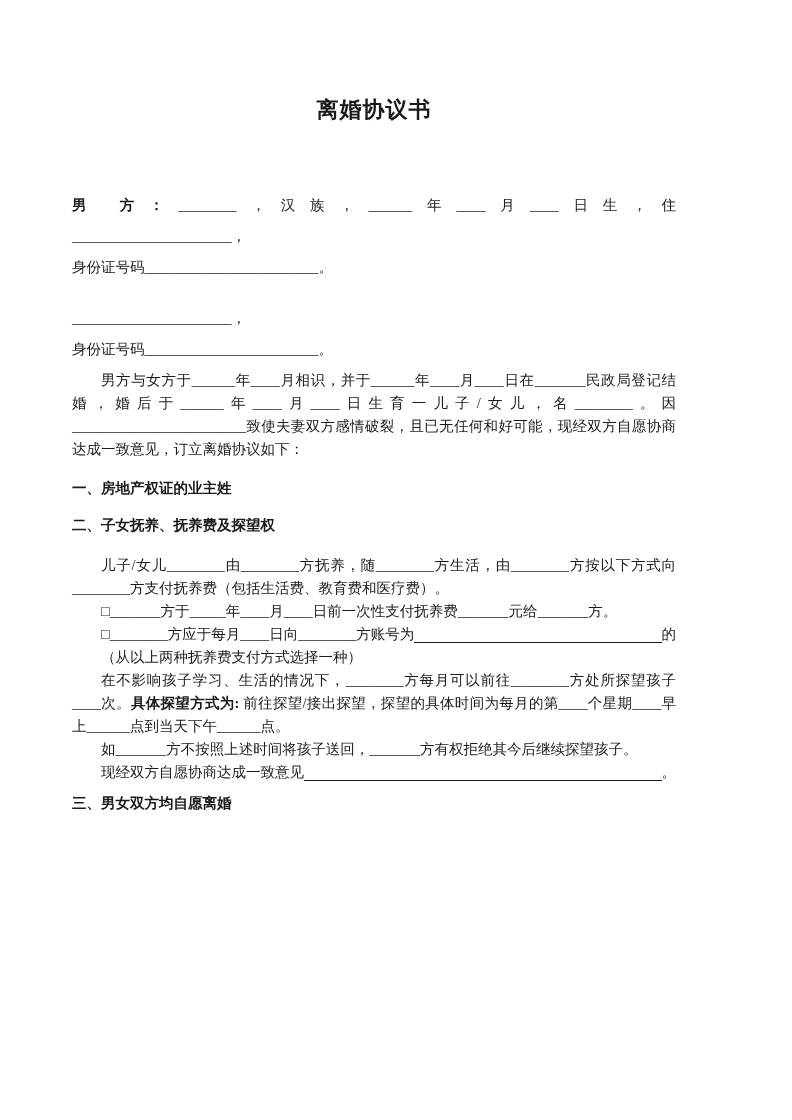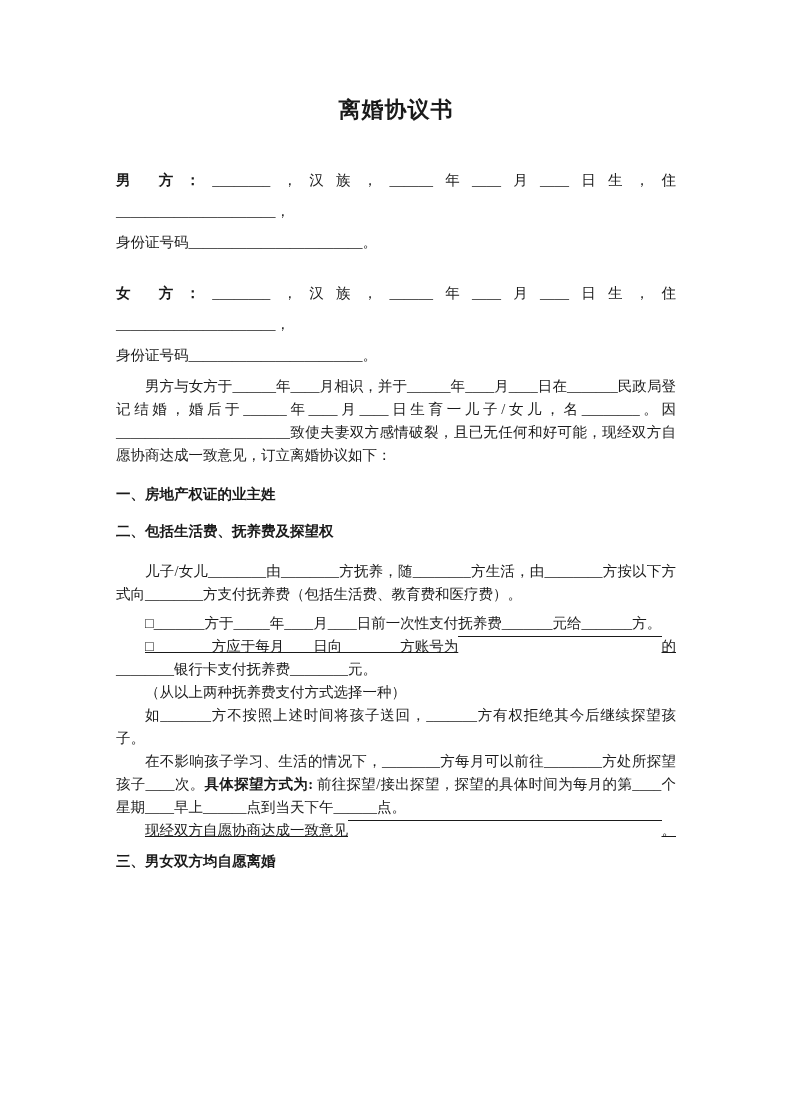--- a/index.html
+++ b/index.html
@@ -1,21 +1,21 @@
 <!DOCTYPE html>
 <html><head>
 <meta charset="utf-8">
 <style>
   html, body { margin: 0; padding: 0; background: #ffffff; }
   .page {
     position: relative;
     width: 792px;
     height: 1120px;
     box-sizing: border-box;
-    padding: 96px 116px 0 116px;
+    padding: 96px 116px 0 72px;
     background: #ffffff;
     overflow: hidden;
     font-family: "Liberation Serif", "DejaVu Serif", serif;
     color: #1a1a1a;
   }
   .title {
     margin: 0;
     font-size: 22px;
     font-weight: 700;
     line-height: 28px;
@@ -35,72 +35,70 @@
   .heading { font-weight: 700; font-size: 14.5px; line-height: 23px; }
 
   
   .party { font-size: 14.5px; line-height: 31px; }
   .pline { }
   .pline.stretch { text-align: justify; text-align-last: justify; }
 
   
   .fillrow {
     display: flex;
+    align-items: flex-end;
     font-size: 14.5px;
     line-height: 23px;
-    text-decoration: underline;
   }
   .fillrow .fill {
     flex: 1 1 auto;
     border-bottom: 1px solid #1a1a1a;
     height: 1px;
     margin-bottom: 3px;
   }
 
   
-  [data-name="party-male"]            { margin-top: 41px; }
+  [data-name="party-male"]            { margin-top: 66px; }
   [data-name="party-female"]          { margin-top: 20px; }
   [data-name="intro-paragraph"]       { margin-top: 4px; }
   [data-name="section-1-heading"]     { margin-top: 16px; }
   [data-name="section-2-heading"]     { margin-top: 14px; }
   [data-name="custody-paragraph"]     { margin-top: 17px; }
-  [data-name="lump-sum-option"]       { margin-top: 6px; }
+  [data-name="lump-sum-option"]       { }
   [data-name="section-3-heading"]     { margin-top: 8px; }
   [data-name="deposits-paragraph"]    { margin-top: 12px; }
 </style>
 </head>
 <body>
 
 <div class="page" data-name="document-page">
   <h1 class="title" data-name="document-title">离婚协议书</h1>
   <div id="content" data-name="document-body">
       <div data-name="party-male" class="party">
         <div class="pline stretch" data-name="party-male-line"><span class="b" data-name="party-male-label">男 方：</span><span data-name="party-male-info">________，汉族，______年____月____日生，住</span></div>
         <div class="pline" data-name="party-male-address-line">______________________，</div>
         <div class="pline" data-name="party-male-id-line">身份证号码________________________。</div>
       </div>
       <div data-name="party-female" class="party">
-        <div class="pline stretch" data-name="party-female-line"><span class="b" data-name="party-female-label">女 方：</span><span data-name="party-female-info">________，汉族，______年____月____日生，住</span></div>
         <div class="pline" data-name="party-female-address-line">______________________，</div>
         <div class="pline" data-name="party-female-id-line">身份证号码________________________。</div>
       </div>
       <div data-name="intro-paragraph" class="para just ind">男方与女方于______年____月相识，并于______年____月____日在_______民政局登记结婚，婚后于______年____月____日生育一儿子/女儿，名________。因________________________致使夫妻双方感情破裂，且已无任何和好可能，现经双方自愿协商达成一致意见，订立离婚协议如下：</div>
       <div data-name="section-1-heading" class="para heading">一、房地产权证的业主姓</div>
-      <div data-name="section-2-heading" class="para heading">二、包括生活费、抚养费及探望权</div>
+      <div data-name="section-2-heading" class="para heading">二、子女抚养、抚养费及探望权</div>
       <div data-name="custody-paragraph" class="para just ind">儿子/女儿________由________方抚养，随________方生活，由________方按以下方式向________方支付抚养费（包括生活费、教育费和医疗费）。</div>
       <div data-name="lump-sum-option" class="para just ind">□_______方于_____年____月____日前一次性支付抚养费_______元给_______方。</div>
       <div data-name="monthly-option-line" class="fillrow pind">
         <span data-name="monthly-option-line-text">□________方应于每月____日向________方账号为</span>
         <span class="fill" data-name="blank-underline"></span>
         <span data-name="monthly-option-line-suffix">的</span>
       </div>
-      <div data-name="monthly-option-continuation" class="para">________银行卡支付抚养费________元。</div>
       <div data-name="option-note" class="para ind">（从以上两种抚养费支付方式选择一种）</div>
+      <div data-name="visitation-paragraph" class="para just ind"><span data-name="visitation-paragraph-part-0">在不影响孩子学习、生活的情况下，________方每月可以前往________方处所探望孩子____次。</span><span class="b" data-name="visitation-paragraph-part-1">具体探望方式为:</span><span data-name="visitation-paragraph-part-2"> 前往探望/接出探望，探望的具体时间为每月的第____个星期____早上______点到当天下午______点。</span></div>
       <div data-name="visitation-violation-paragraph" class="para just ind">如_______方不按照上述时间将孩子送回，_______方有权拒绝其今后继续探望孩子。</div>
-      <div data-name="visitation-paragraph" class="para just ind"><span data-name="visitation-paragraph-part-0">在不影响孩子学习、生活的情况下，________方每月可以前往________方处所探望孩子____次。</span><span class="b" data-name="visitation-paragraph-part-1">具体探望方式为:</span><span data-name="visitation-paragraph-part-2"> 前往探望/接出探望，探望的具体时间为每月的第____个星期____早上______点到当天下午______点。</span></div>
       <div data-name="holiday-visitation-line" class="fillrow pind">
         <span data-name="holiday-visitation-line-text">现经双方自愿协商达成一致意见</span>
         <span class="fill" data-name="blank-underline"></span>
         <span data-name="holiday-visitation-line-suffix">。</span>
       </div>
       <div data-name="section-3-heading" class="para heading">三、男女双方均自愿离婚</div>
     </div>
 </div>
 
 </body></html>

